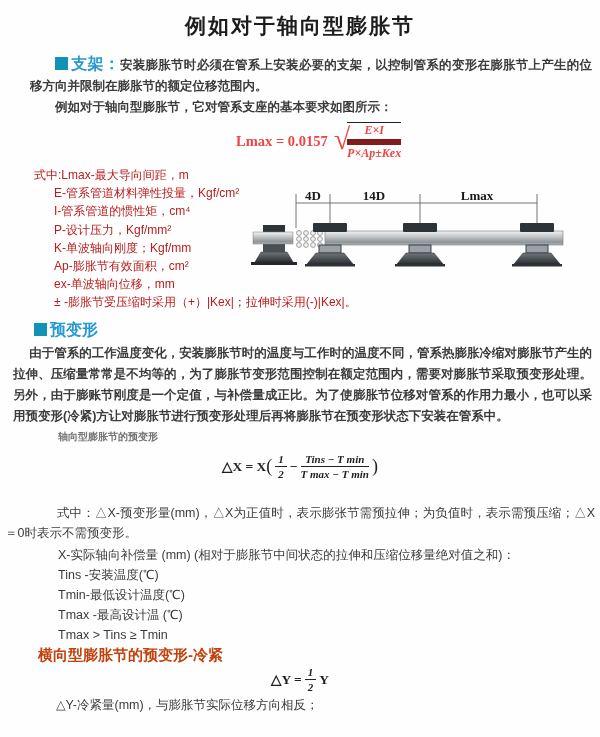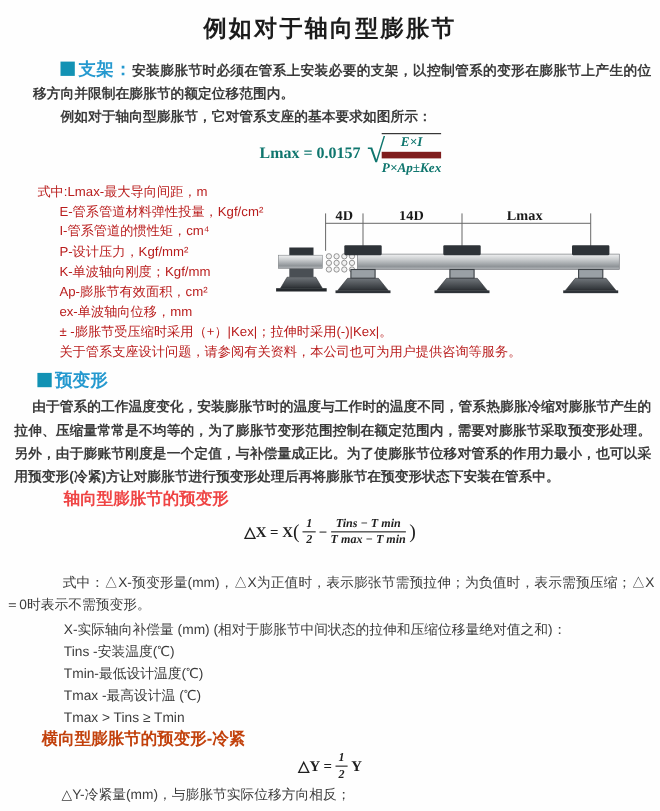--- a/index.html
+++ b/index.html
@@ -38,21 +38,21 @@
   .p-example {
     margin: 0 8px 0 30px;
     font-size: 12.5px; font-weight: 600;
     line-height: 21px; text-indent: 2em;
   }
 
   .formula1 {
     margin: 6px 16px 0 236px;
     display: flex; align-items: center;
     font-family: "Liberation Serif", serif;
-    font-weight: 700; font-size: 14.5px; color: #0f766e;
+    font-weight: 700; font-size: 14.5px; color: #ef4444;
     height: 34px;
   }
   .radical { font-size: 30px; font-weight: 400; line-height: 1; margin: -4px -3px 0 6px; }
   .frad {
     display: inline-block; border-top: 1.5px solid #222;
     text-align: center; font-style: italic; font-size: 12px; font-weight: 700;
   }
   .frad .num { display: block; border-bottom: 6px solid #7f1d1d; padding: 0 8px 1px; }
   .frad .den { display: block; padding-top: 1px; }
 
@@ -63,21 +63,21 @@
   .diagram { position: absolute; left: 247px; top: 192px; width: 348px; height: 98px; }
   .diagram svg { width: 100%; height: 100%; }
   .dimlabel { font-family: "Liberation Serif", serif; font-weight: 700; font-size: 13px; fill: #1a1a1a; }
 
   .sec2head { margin: 8px 0 0 34px; font-size: 16px; line-height: 19px; }
   .sec2body {
     margin: 4px 8px 0 13px;
     font-size: 12.5px; font-weight: 600;
     line-height: 21px; text-align: justify; text-indent: 1.3em;
   }
-  .subhead { margin: 0 0 0 58px; font-size: 15px; line-height: 20px; color: #ef4444; font-weight: 700; }
+  .subhead { margin: 0 0 0 58px; font-size: 10px; line-height: 20px; color: #737373; font-weight: 700; }
   .subhead2 { margin: 0 0 0 38px; font-size: 15px; line-height: 20px; color: #c2410c; font-weight: 700; }
 
   .formula2 {
     margin-top: 4px; height: 32px;
     display: flex; align-items: center; justify-content: center;
     font-family: "Liberation Serif", serif; font-weight: 700; font-size: 13.5px; color: #1f1f1f;
   }
   .sfrac {
     display: inline-block; text-align: center; vertical-align: middle;
     font-size: 11px; margin: 0 3px; font-style: italic;
@@ -119,21 +119,20 @@
 
 <div class="defs">
   <div>式中:Lmax-最大导向间距，m</div>
   <div class="ind">E-管系管道材料弹性投量，Kgf/cm²</div>
   <div class="ind">I-管系管道的惯性矩，cm⁴</div>
   <div class="ind">P-设计压力，Kgf/mm²</div>
   <div class="ind">K-单波轴向刚度；Kgf/mm</div>
   <div class="ind">Ap-膨胀节有效面积，cm²</div>
   <div class="ind">ex-单波轴向位移，mm</div>
   <div class="ind">± -膨胀节受压缩时采用（+）|Kex|；拉伸时采用(-)|Kex|。</div>
-  <div class="ind">关于管系支座设计问题，请参阅有关资料，本公司也可为用户提供咨询等服务。</div>
 </div>
 
 <div class="diagram">
   <svg viewBox="0 0 348 98">
     <defs>
       <linearGradient id="pipeGrad" x1="0" y1="0" x2="0" y2="1">
         <stop offset="0" stop-color="#f0f1f2"></stop>
         <stop offset="0.35" stop-color="#c9ccce"></stop>
         <stop offset="0.8" stop-color="#8f9498"></stop>
         <stop offset="1" stop-color="#b0b4b7"></stop>

